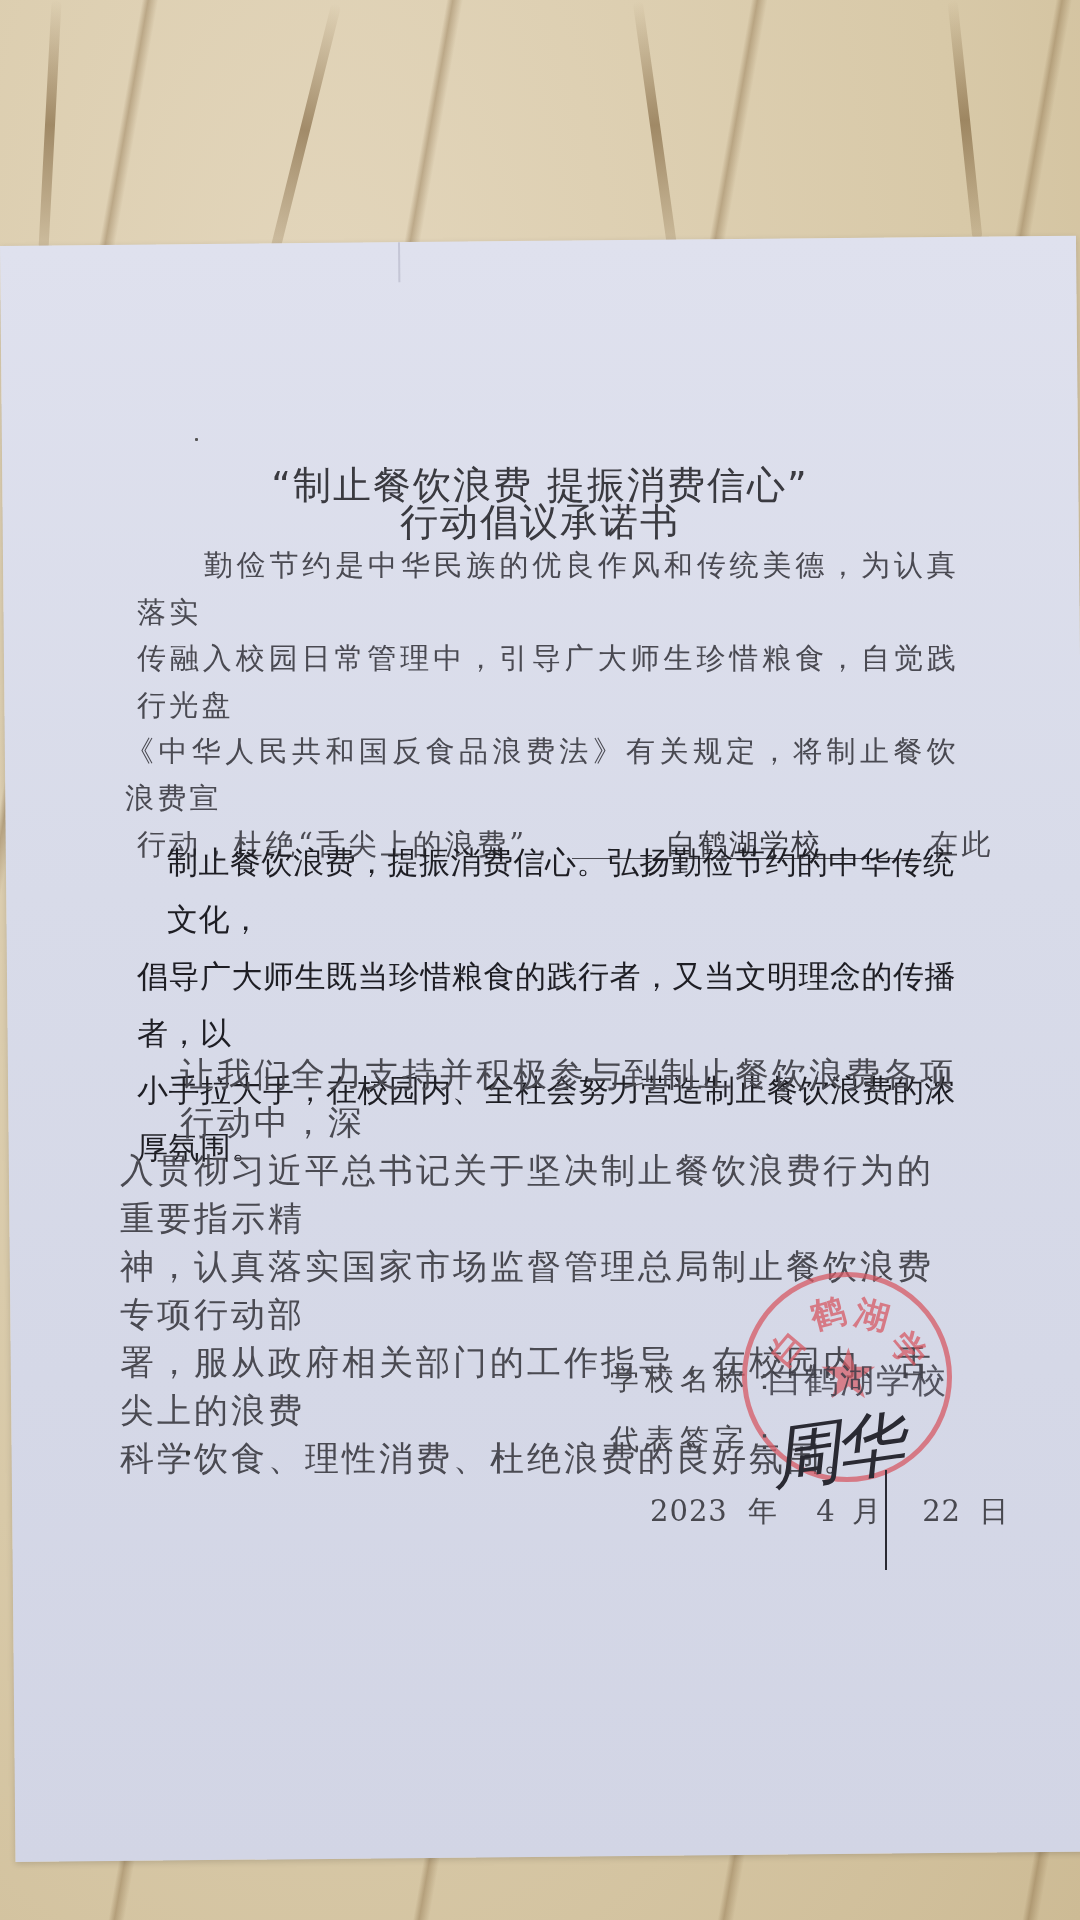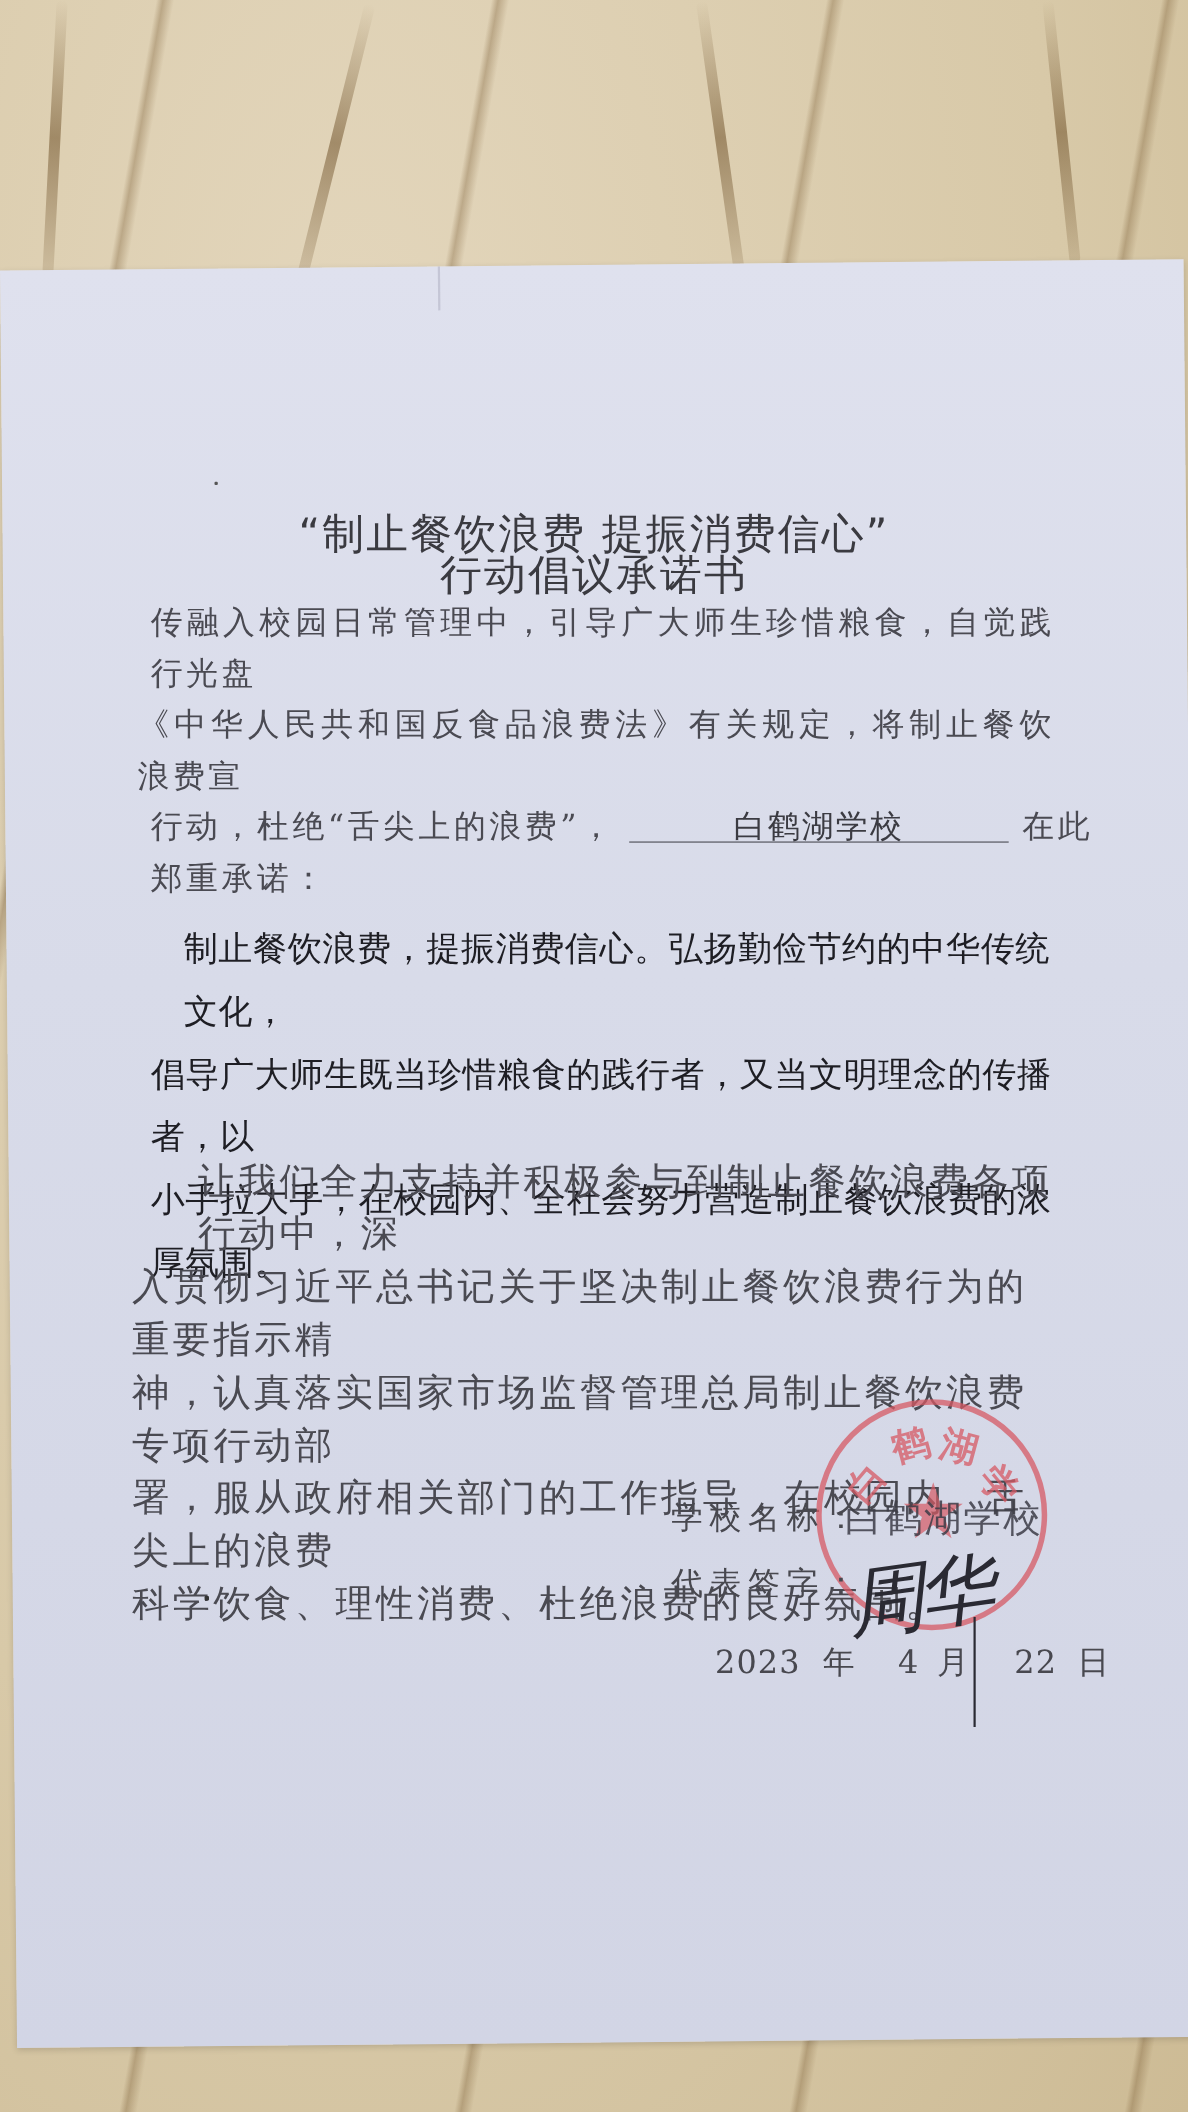--- a/index.html
+++ b/index.html
@@ -63,28 +63,28 @@
 <div class="wood-streak" style="left:960px;top:0;height:240px;transform:rotate(-6deg);"></div>
 
 <div class="paper">
   <div class="fold" style="left:398px;"></div>
 </div>
 
 <div class="title" style="top:460px;">“制止餐饮浪费  提振消费信心”</div>
 <div class="title" style="top:497px;">行动倡议承诺书</div>
 
 <div class="p1" style="top:542px;">
+  <div><span class="indent"></span><span>勤俭节约是中华民族的优良作风和传统美德，为认真落实</span></div>
   <div>传融入校园日常管理中，引导广大师生珍惜粮食，自觉践行光盘</div>
   <div style="margin-left:-12px;">《中华人民共和国反食品浪费法》有关规定，将制止餐饮浪费宣</div>
   <div style="white-space:nowrap;">
     <span>行动，杜绝“舌尖上的浪费”，</span>
     <span class="blank">白鹤湖学校</span>
     <span>在此</span>
   </div>
-  <div>郑重承诺：</div>
 </div>
 
 <div class="p2" style="top:834px;">
   <div style="padding-left:30px;">制止餐饮浪费，提振消费信心。弘扬勤俭节约的中华传统文化，</div>
   <div>倡导广大师生既当珍惜粮食的践行者，又当文明理念的传播者，以</div>
   <div>小手拉大手，在校园内、全社会努力营造制止餐饮浪费的浓厚氛围。</div>
 </div>
 
 <div class="p3" style="top:1050px;">
   <div style="padding-left:60px;">让我们全力支持并积极参与到制止餐饮浪费各项行动中，深</div>

